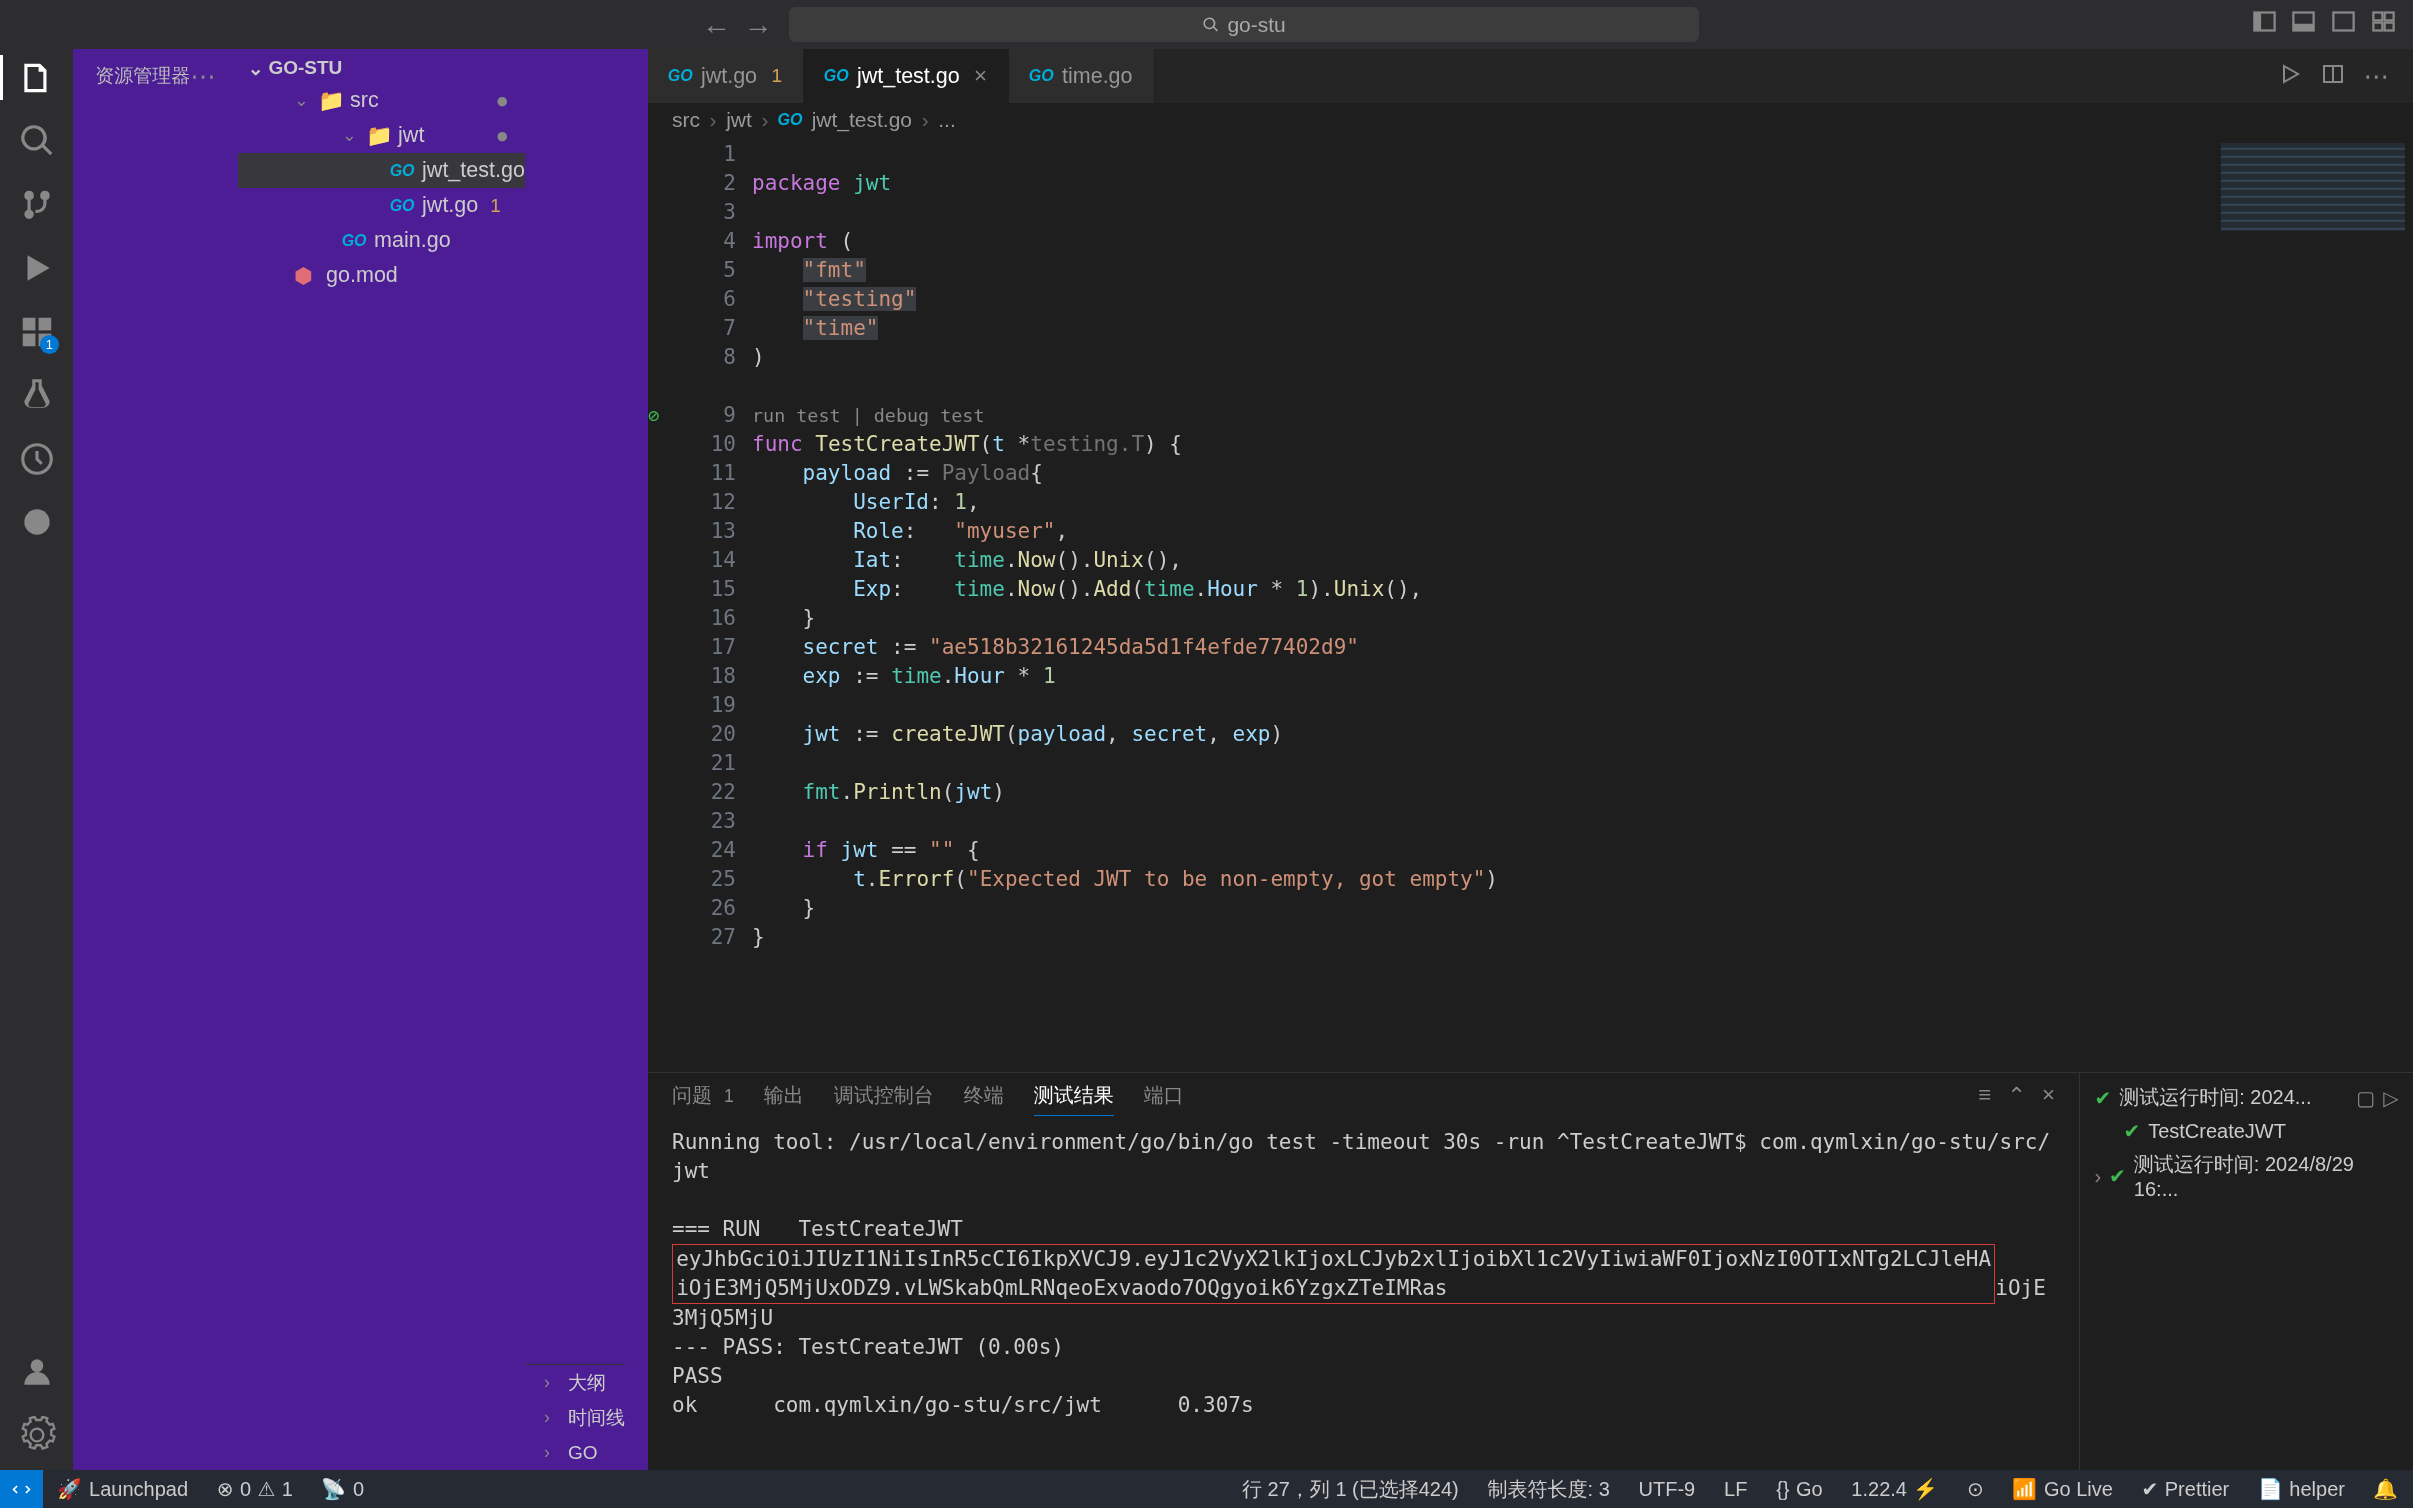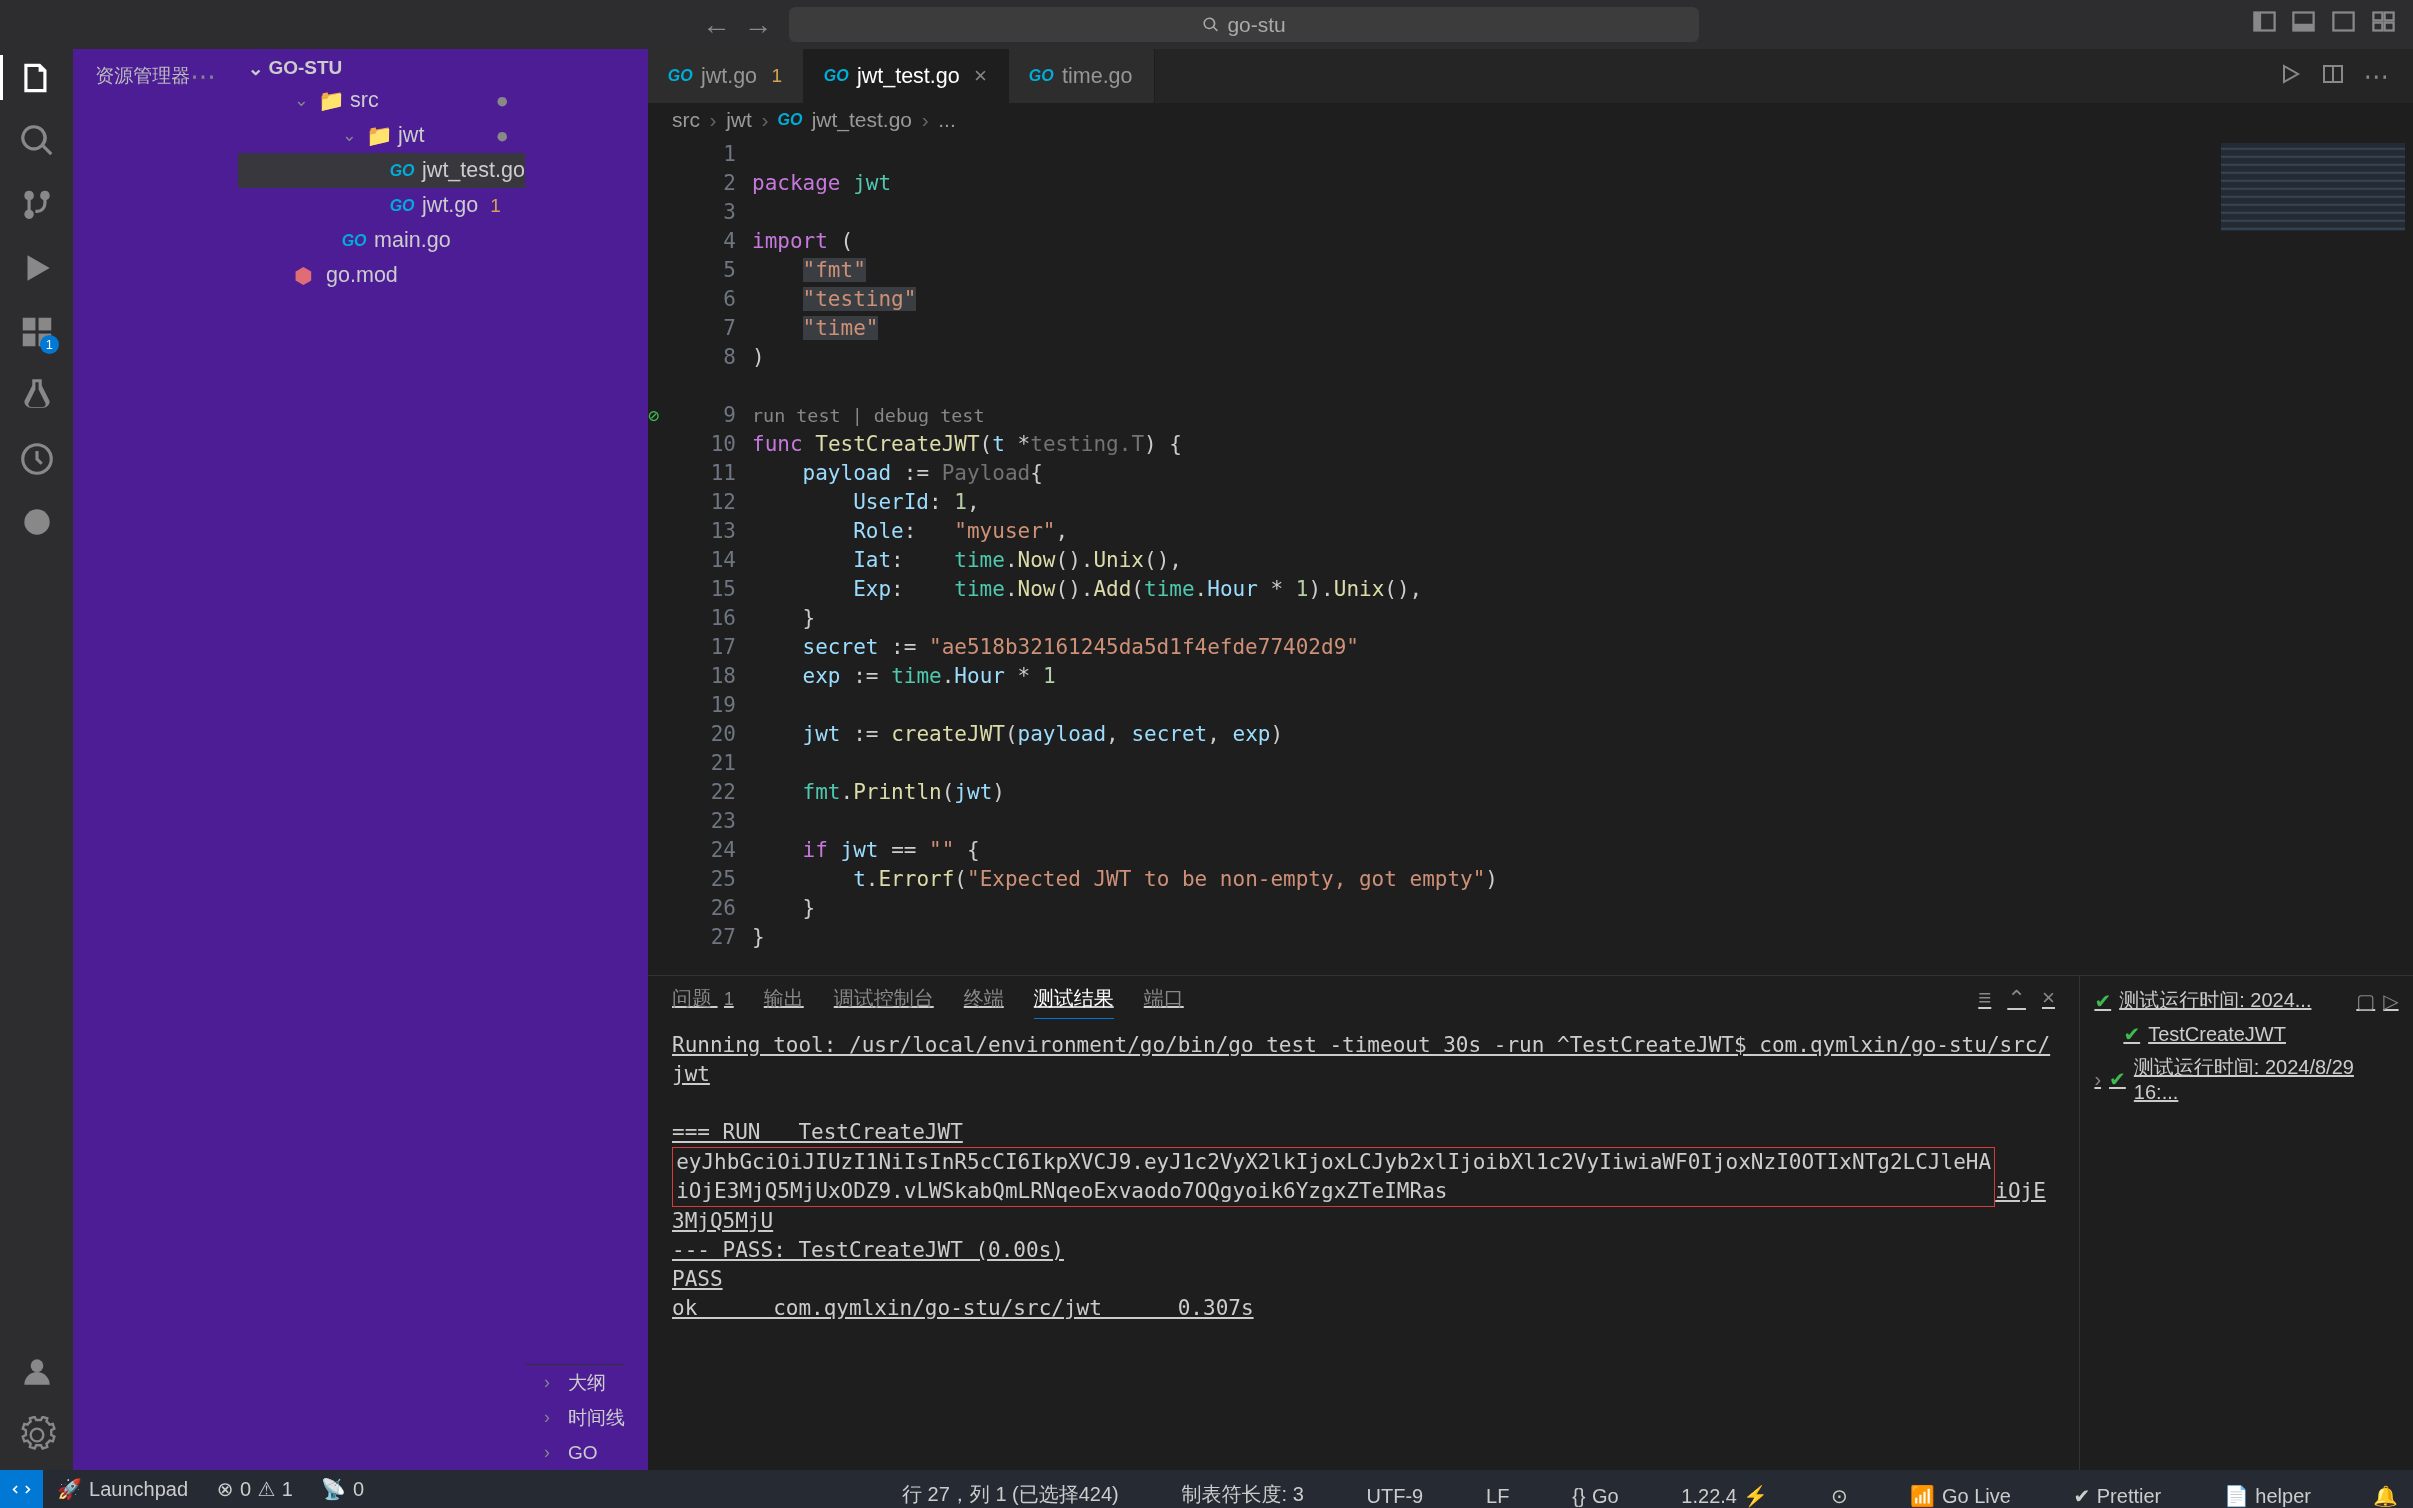--- a/index.html
+++ b/index.html
@@ -126,25 +126,24 @@
 .k-type { color: #737373; }
 .k-str { color: #ce9178; }
 .k-num { color: #b5cea8; }
 .k-field { color: #9cdcfe; }
 .k-var { color: #9cdcfe; }
 .k-pkg { color: #4ec9b0; }
 .k-op { color: #cccccc; }
 .hl-bg { background: #3a3d41; }
 
 .panel {
-  height: 495px;
+  height: 398px;
   border-top: 0.8px solid #333;
   display: flex;
   background: #1e1e1e;
-  text-decoration: underline;
 }
 .panel-left { flex: 1; display:flex; flex-direction:column; }
 .panel-tabs {
   height: 45px; display: flex; align-items: center; padding: 0 24px; gap: 30px;
   font-size: 20px; color: #888;
 }
 .panel-tabs .ptab { cursor: pointer; padding: 6.4px 0; }
 .panel-tabs .ptab.active { color: #ffffff; border-bottom: 1.6px solid #0078d4; }
 .panel-tabs .ptab .pbadge { margin-left: 6.4px; font-size: 17.6px; }
 .panel-tabs-right { margin-left: auto; display:flex; gap:16px; color:#888; font-size:22.3px; }
@@ -162,21 +161,21 @@
 .tr-pass { color: #3fb950; }
 .tr-sub { padding-left: 29px; }
 .tr-right-icons { margin-left: auto; display:flex; gap:8px; color:#888; }
 
 .statusbar {
   height: 38px; background: #252a33; display: flex; align-items: center;
   font-size: 20px; color: #ccc;
 }
 .statusbar .sb-item { padding: 0 14.4px; display:flex; align-items:center; gap:6.4px; cursor:pointer; }
 .statusbar .sb-left { display:flex; align-items:center; height:100%; }
-.statusbar .sb-right { margin-left:auto; display:flex; align-items:flex-end; height:100%;gap:34px; }
+.statusbar .sb-right { margin-left:auto; display:flex; align-items:center; height:100%; }
 .statusbar .remote { background: #0078d4; height:100%; display:flex; align-items:center; padding:0 11.2px; color:#fff; font-size:22.3px; }
 svg { fill: currentColor; }
 .go-icon { color:#00ADD8; font-weight:bold; font-size:16px; font-style: italic; display:inline-flex; align-items:center; justify-content:center; width:24px;}
 .folder-icon { color:#90a959; }
 </style>
 </head>
 <body>
 
 <div class="titlebar">
   <div class="titlebar-nav">

